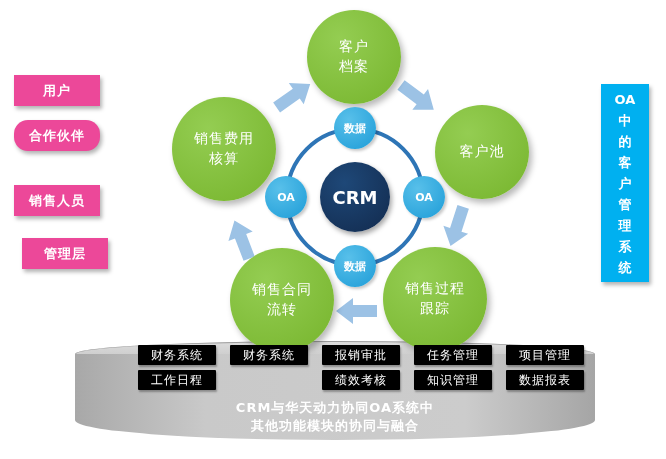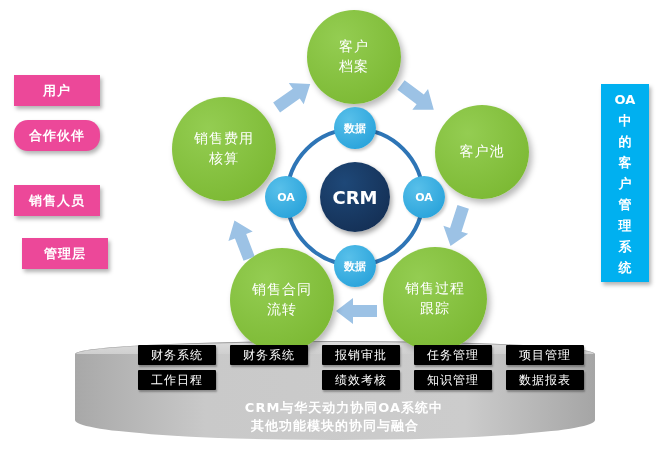--- a/index.html
+++ b/index.html
@@ -81,21 +81,21 @@
     display:flex;align-items:center;justify-content:center;font-size:12px;letter-spacing:1px;
     box-shadow:1px 2px 2px rgba(0,0,0,.3);z-index:2;border-radius:1px;
   }
   .r1{top:345px;} .r2{top:370px;text-align:center;}
   .c1{left:138px;} .c2{left:230px;} .c3{left:322px;} .c4{left:414px;} .c5{left:506px;}
 
   .caption{
     position:absolute;left:75px;width:520px;text-align:center;color:#fff;
     font-size:13px;font-weight:bold;letter-spacing:1px;z-index:2;
   }
-  .cap1{top:399px;margin-left:9px;} .cap2{top:417px;}
+  .cap1{top:399px;} .cap2{top:417px;}
 </style>
 </head>
 <body>
 
 <div class="canvas">
 
   <div class="cyl-top"></div>
   <div class="cyl-body"></div>
 
   <div class="side-box sb1">用户</div>

